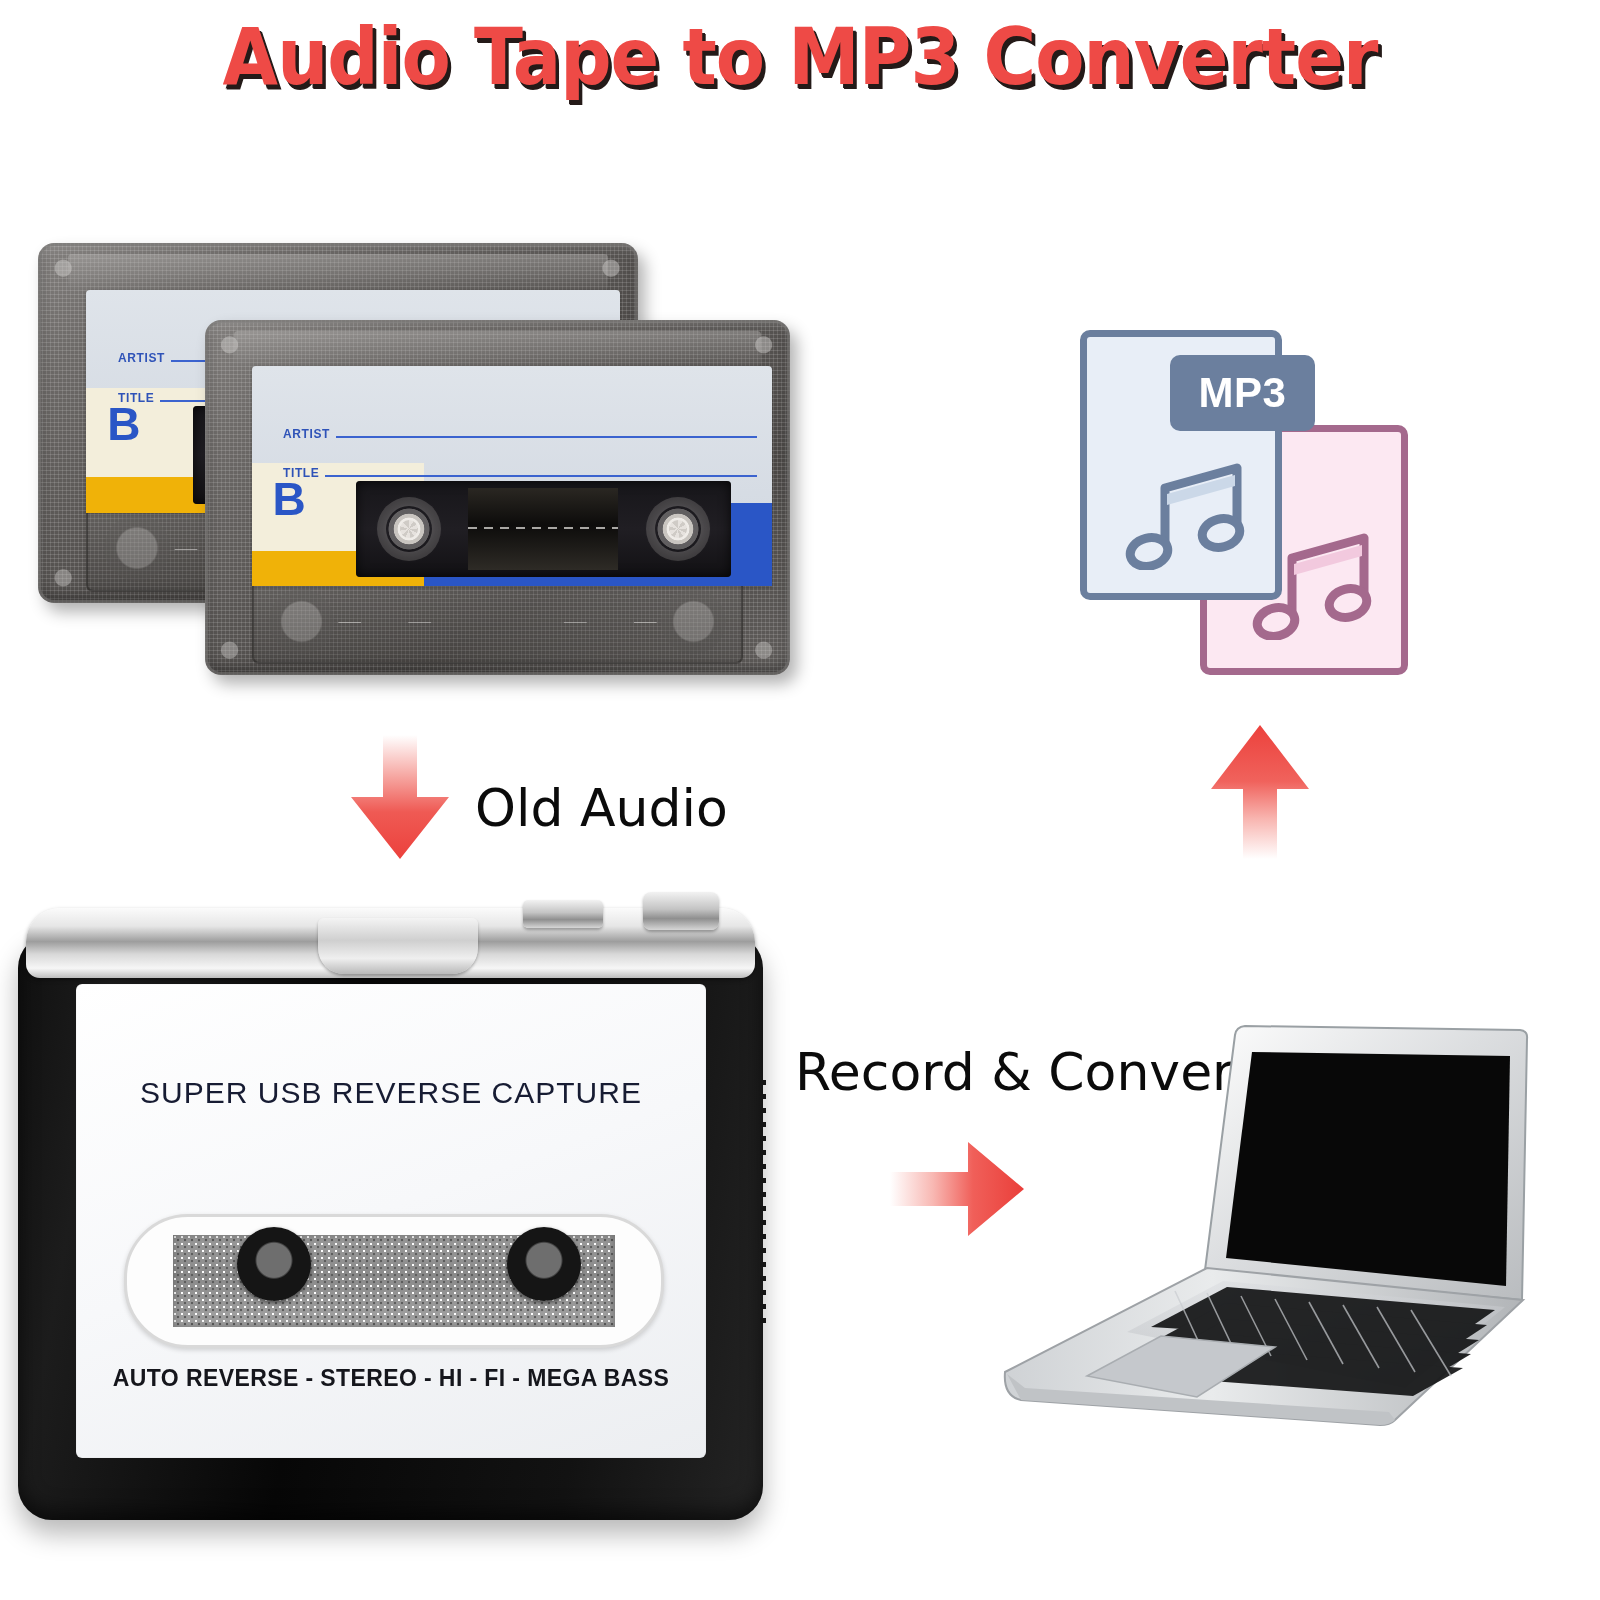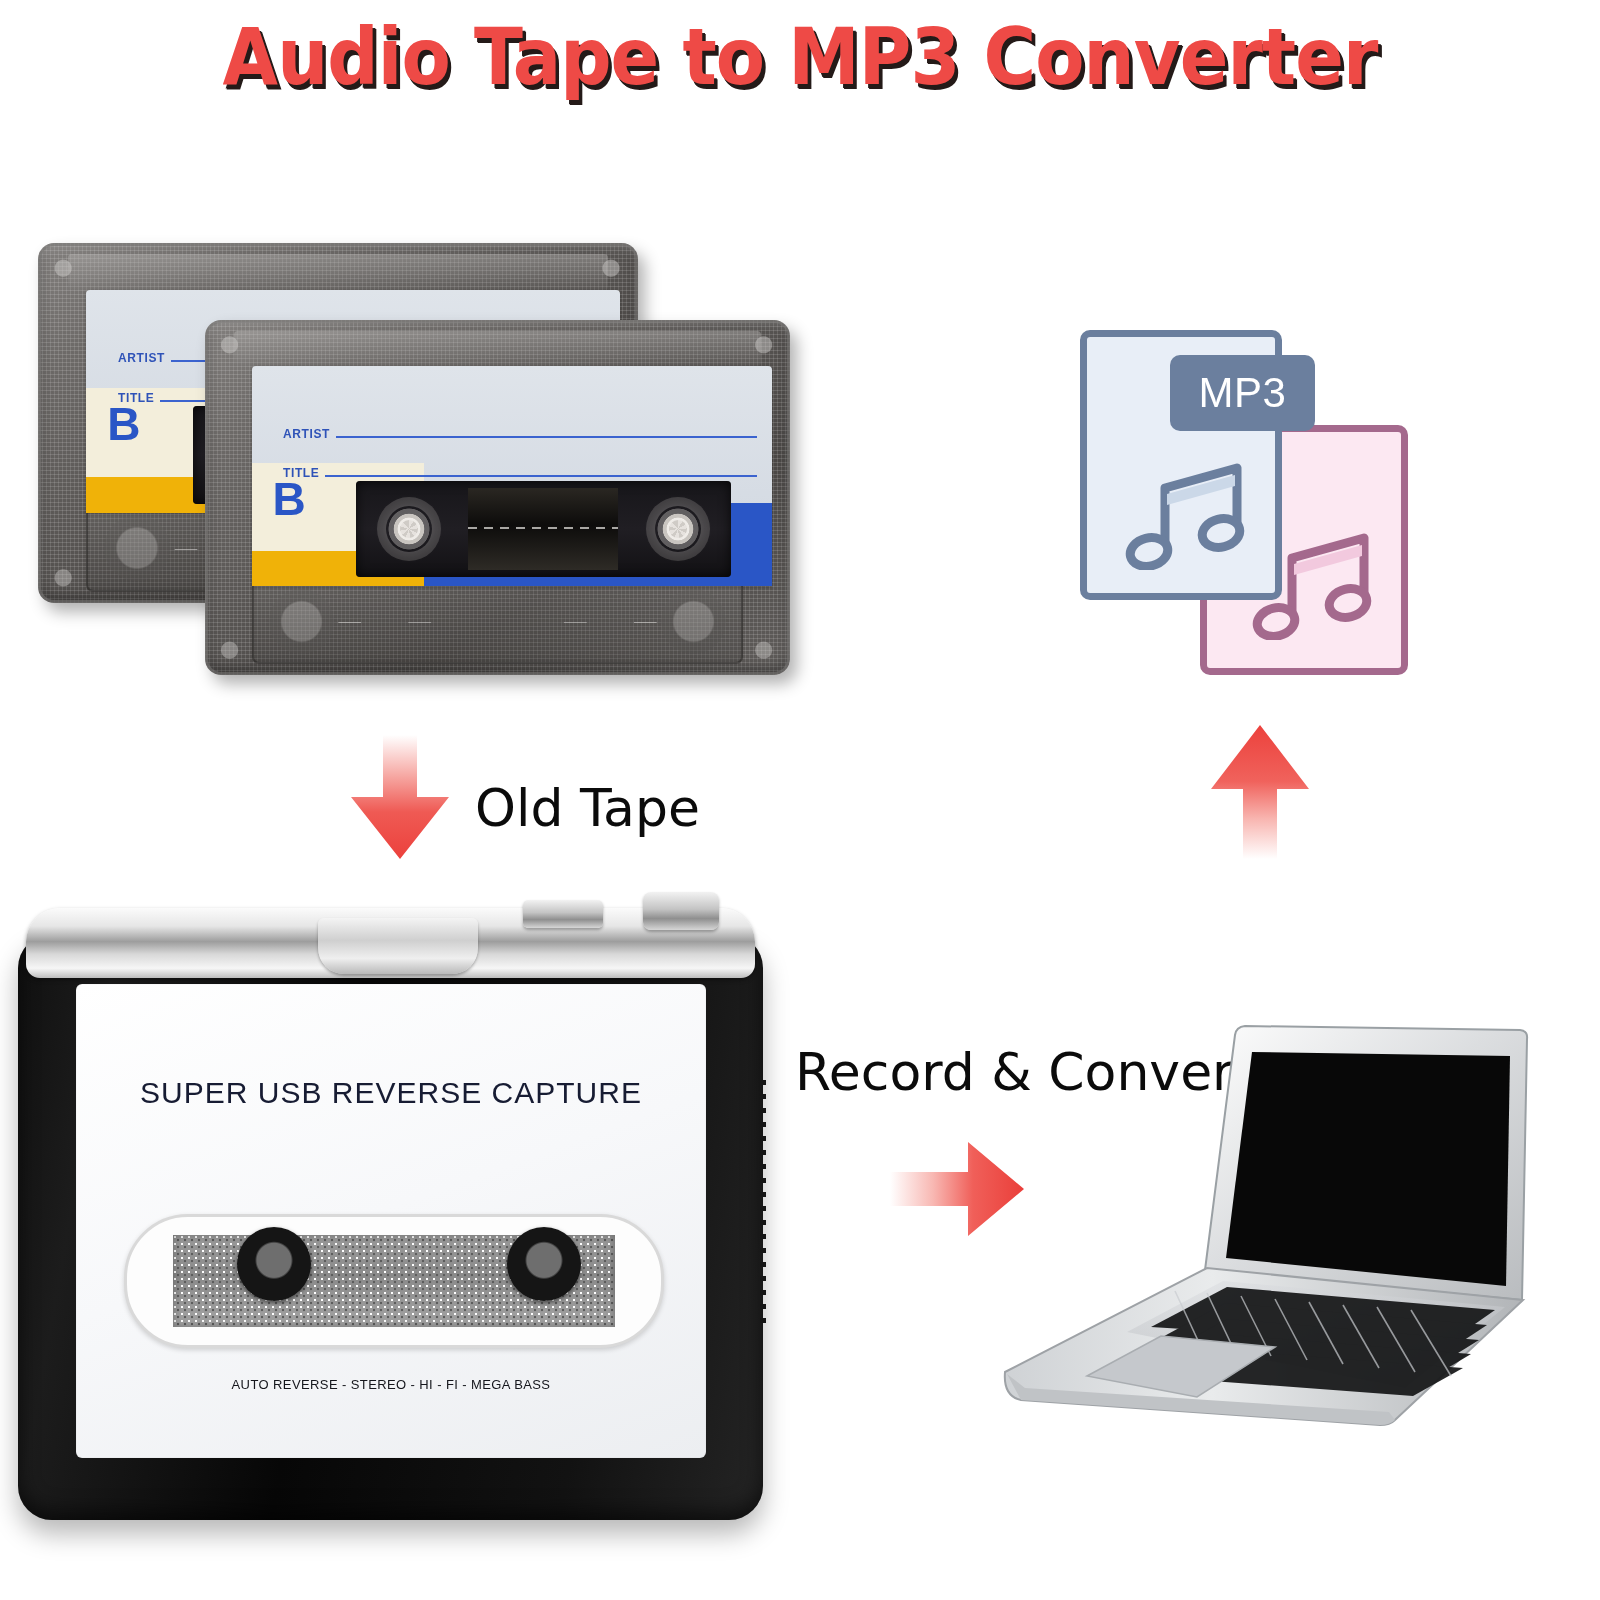--- a/index.html
+++ b/index.html
@@ -86,21 +86,21 @@
   .reel::after{content:"";position:absolute;inset:30%;border-radius:50%;
     background:conic-gradient(#e6e2de 0 8%,#cfcbc6 8% 16%,#e6e2de 16% 24%,#cfcbc6 24% 32%,
       #e6e2de 32% 40%,#cfcbc6 40% 48%,#e6e2de 48% 56%,#cfcbc6 56% 64%,
       #e6e2de 64% 72%,#cfcbc6 72% 80%,#e6e2de 80% 88%,#cfcbc6 88% 100%);}
   .reel.left{left:8%;} .reel.right{right:8%;}
 
   
   .fileicon{position:absolute;}
   .filecard{position:absolute;inset:0;border-radius:10px;border-style:solid;border-width:7px;}
   .filebadge{position:absolute;border-radius:10px;display:flex;align-items:center;justify-content:center;
-    color:#fff;font-weight:normal;letter-spacing:.5px;}
+    color:#fff;font-weight:bold;letter-spacing:.5px;}
   .note{position:absolute;}
 
   
   .arrow{position:absolute;}
 
   
   .steplabel{position:absolute;color:#0b0b0b;font-size:52px;white-space:nowrap;
     font-family:"DejaVu Sans","Liberation Sans",sans-serif;}
 
   
@@ -116,21 +116,21 @@
     box-shadow:0 2px 3px rgba(0,0,0,.3);}
   .pl-knob{position:absolute;border-radius:5px;
     background:linear-gradient(180deg,#f2f2f2,#c4c4c4 45%,#8f8f8f 70%,#d6d6d6);
     box-shadow:0 2px 3px rgba(0,0,0,.3);}
   .pl-face{position:absolute;left:58px;top:84px;width:630px;height:474px;border-radius:6px;
     background:linear-gradient(160deg,#ffffff 0%,#f7f8fa 48%,#eceef1 100%);
     box-shadow:inset 0 0 1px rgba(0,0,0,.25);}
   .pl-brand{position:absolute;left:0;right:0;top:92px;text-align:center;
     font-size:30px;letter-spacing:1px;color:#171c33;font-family:"Liberation Sans",sans-serif;}
   .pl-sub{position:absolute;left:0;right:0;bottom:66px;text-align:center;
-    font-size:13px;letter-spacing:.4px;color:#15161c;font-family:"Liberation Sans",sans-serif;}
+    font-size:23px;letter-spacing:.4px;color:#15161c;font-family:"Liberation Sans",sans-serif;font-weight:bold;}
   .pl-window{position:absolute;left:48px;top:230px;width:534px;height:128px;border-radius:64px;
     background:#fdfdfd;border:3px solid #d9d9d9;box-shadow:0 2px 5px rgba(0,0,0,.16);}
   .pl-mesh{position:absolute;left:46px;top:18px;width:442px;height:92px;
     background:
       radial-gradient(circle at 2px 2px, #ffffff 0 1.1px, rgba(0,0,0,0) 1.4px) 0 0/7px 7px,
       radial-gradient(circle at 5px 5px, #5d5d5d 0 1.3px, rgba(0,0,0,0) 1.6px) 0 0/7px 7px,
       linear-gradient(180deg,#9b9b9b,#8a8a8a 45%,#a4a4a4);
     box-shadow:inset 0 0 10px rgba(0,0,0,.32);}
   .pl-hub{position:absolute;top:10px;width:74px;height:74px;border-radius:50%;
     background:radial-gradient(circle at 50% 45%, #6e6e6e 0 17px, #151515 19px 100%);
@@ -233,21 +233,21 @@
   <defs>
     <linearGradient id="gdown" x1="0" y1="0" x2="0" y2="1">
       <stop offset="0%" stop-color="#ffffff"></stop>
       <stop offset="34%" stop-color="#f6a5a0"></stop>
       <stop offset="62%" stop-color="#ef5a54"></stop>
       <stop offset="100%" stop-color="#ec413c"></stop>
     </linearGradient>
   </defs>
   <path d="M38 0 H72 V62 H104 L55 124 L6 62 H38 Z" fill="url(#gdown)"></path>
 </svg>
-<div class="steplabel" style="left:475px;top:778px;">Old Tape</div>
+<div class="steplabel" style="left:475px;top:778px;">Old Audio</div>
 
 <svg class="arrow" style="left:1205px;top:725px;" width="110" height="135" viewBox="0 0 110 135">
   <defs>
     <linearGradient id="gup" x1="0" y1="1" x2="0" y2="0">
       <stop offset="0%" stop-color="#ffffff"></stop>
       <stop offset="30%" stop-color="#f8b5b0"></stop>
       <stop offset="58%" stop-color="#f0625c"></stop>
       <stop offset="100%" stop-color="#ec413c"></stop>
     </linearGradient>
   </defs>

